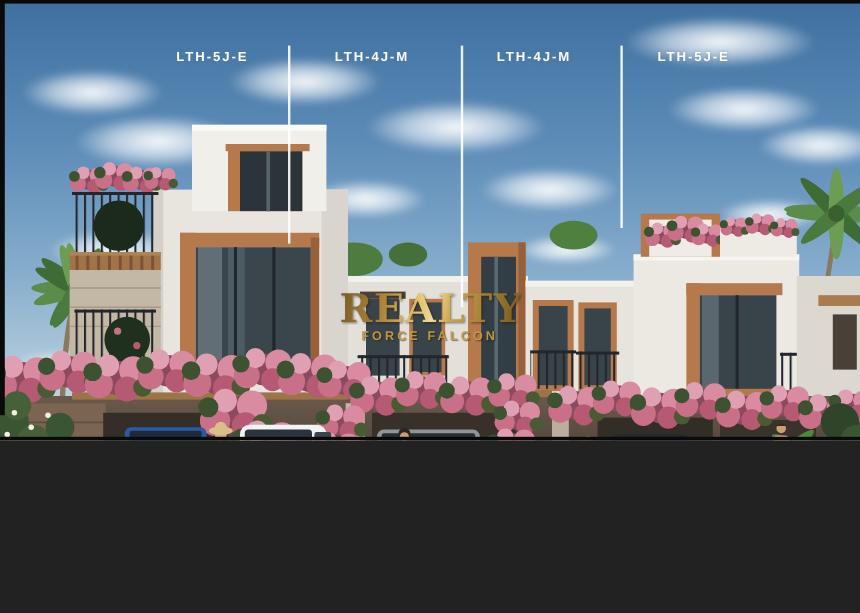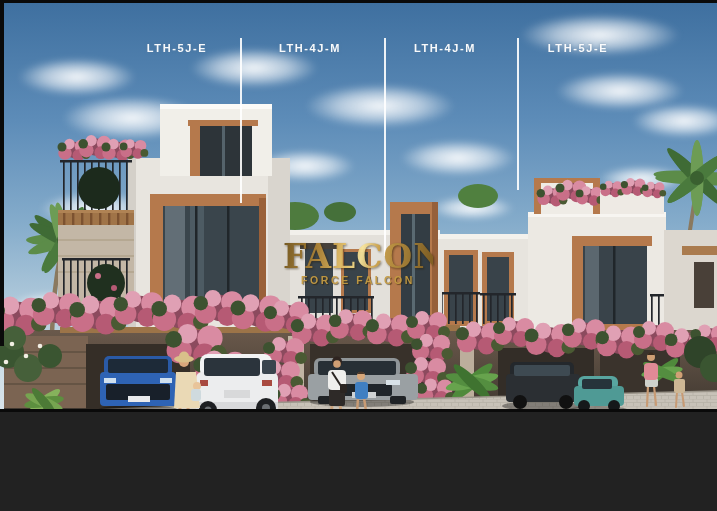--- a/index.html
+++ b/index.html
@@ -1,16 +1,16 @@
 <!DOCTYPE html>
 <html><head>
 <meta charset="utf-8">
 <style>
   html,body{margin:0;padding:0;background:#222;}
-  .stage{position:relative;width:717px;height:412px;overflow:hidden;background:#000000;font-family:"Liberation Sans",sans-serif;}
+  .stage{position:relative;width:717px;height:367px;overflow:hidden;background:#000000;font-family:"Liberation Sans",sans-serif;}
   .sky{position:absolute;left:0;top:0;width:717px;height:430px;
     background:linear-gradient(to bottom,#3e6f9f 0%,#5d8cb8 28%,#85accb 52%,#aec8da 70%,#cddde6 85%,#dde7ec 100%);}
   .cloud{position:absolute;border-radius:50%;
     background:radial-gradient(closest-side,rgba(255,255,255,.95),rgba(255,255,255,.55) 55%,rgba(255,255,255,0));
     filter:blur(3px);}
   .scene{position:absolute;left:0;top:0;}
   .divider{position:absolute;width:1.5px;background:rgba(255,255,255,.9);}
   .unit-label{position:absolute;transform:translateX(-50%);color:rgba(255,255,255,.96);
     font-size:11px;font-weight:bold;letter-spacing:1.6px;text-shadow:0 0 3px rgba(90,120,150,.6);white-space:nowrap;}
   .watermark{position:absolute;left:283px;top:240px;width:150px;text-align:center;opacity:.95;}
@@ -451,20 +451,20 @@
   <div class="divider" style="left:240px;top:38px;height:165px;"></div>
   <div class="divider" style="left:384px;top:38px;height:218px;"></div>
   <div class="divider" style="left:517px;top:38px;height:152px;"></div>
 
   <div class="unit-label" style="left:177px;top:42px;">LTH-5J-E</div>
   <div class="unit-label" style="left:310px;top:42px;">LTH-4J-M</div>
   <div class="unit-label" style="left:445px;top:42px;">LTH-4J-M</div>
   <div class="unit-label" style="left:578px;top:42px;">LTH-5J-E</div>
 
   <div class="watermark">
-    <div class="brand">FALCON</div>
+    <div class="brand">REALTY</div>
     <div class="tagline">FORCE FALCON</div>
   </div>
 
   <div class="edge edge-top"></div>
   <div class="edge edge-left"></div>
   <div class="edge edge-bottom"></div>
 </div>
 
 </body></html>

